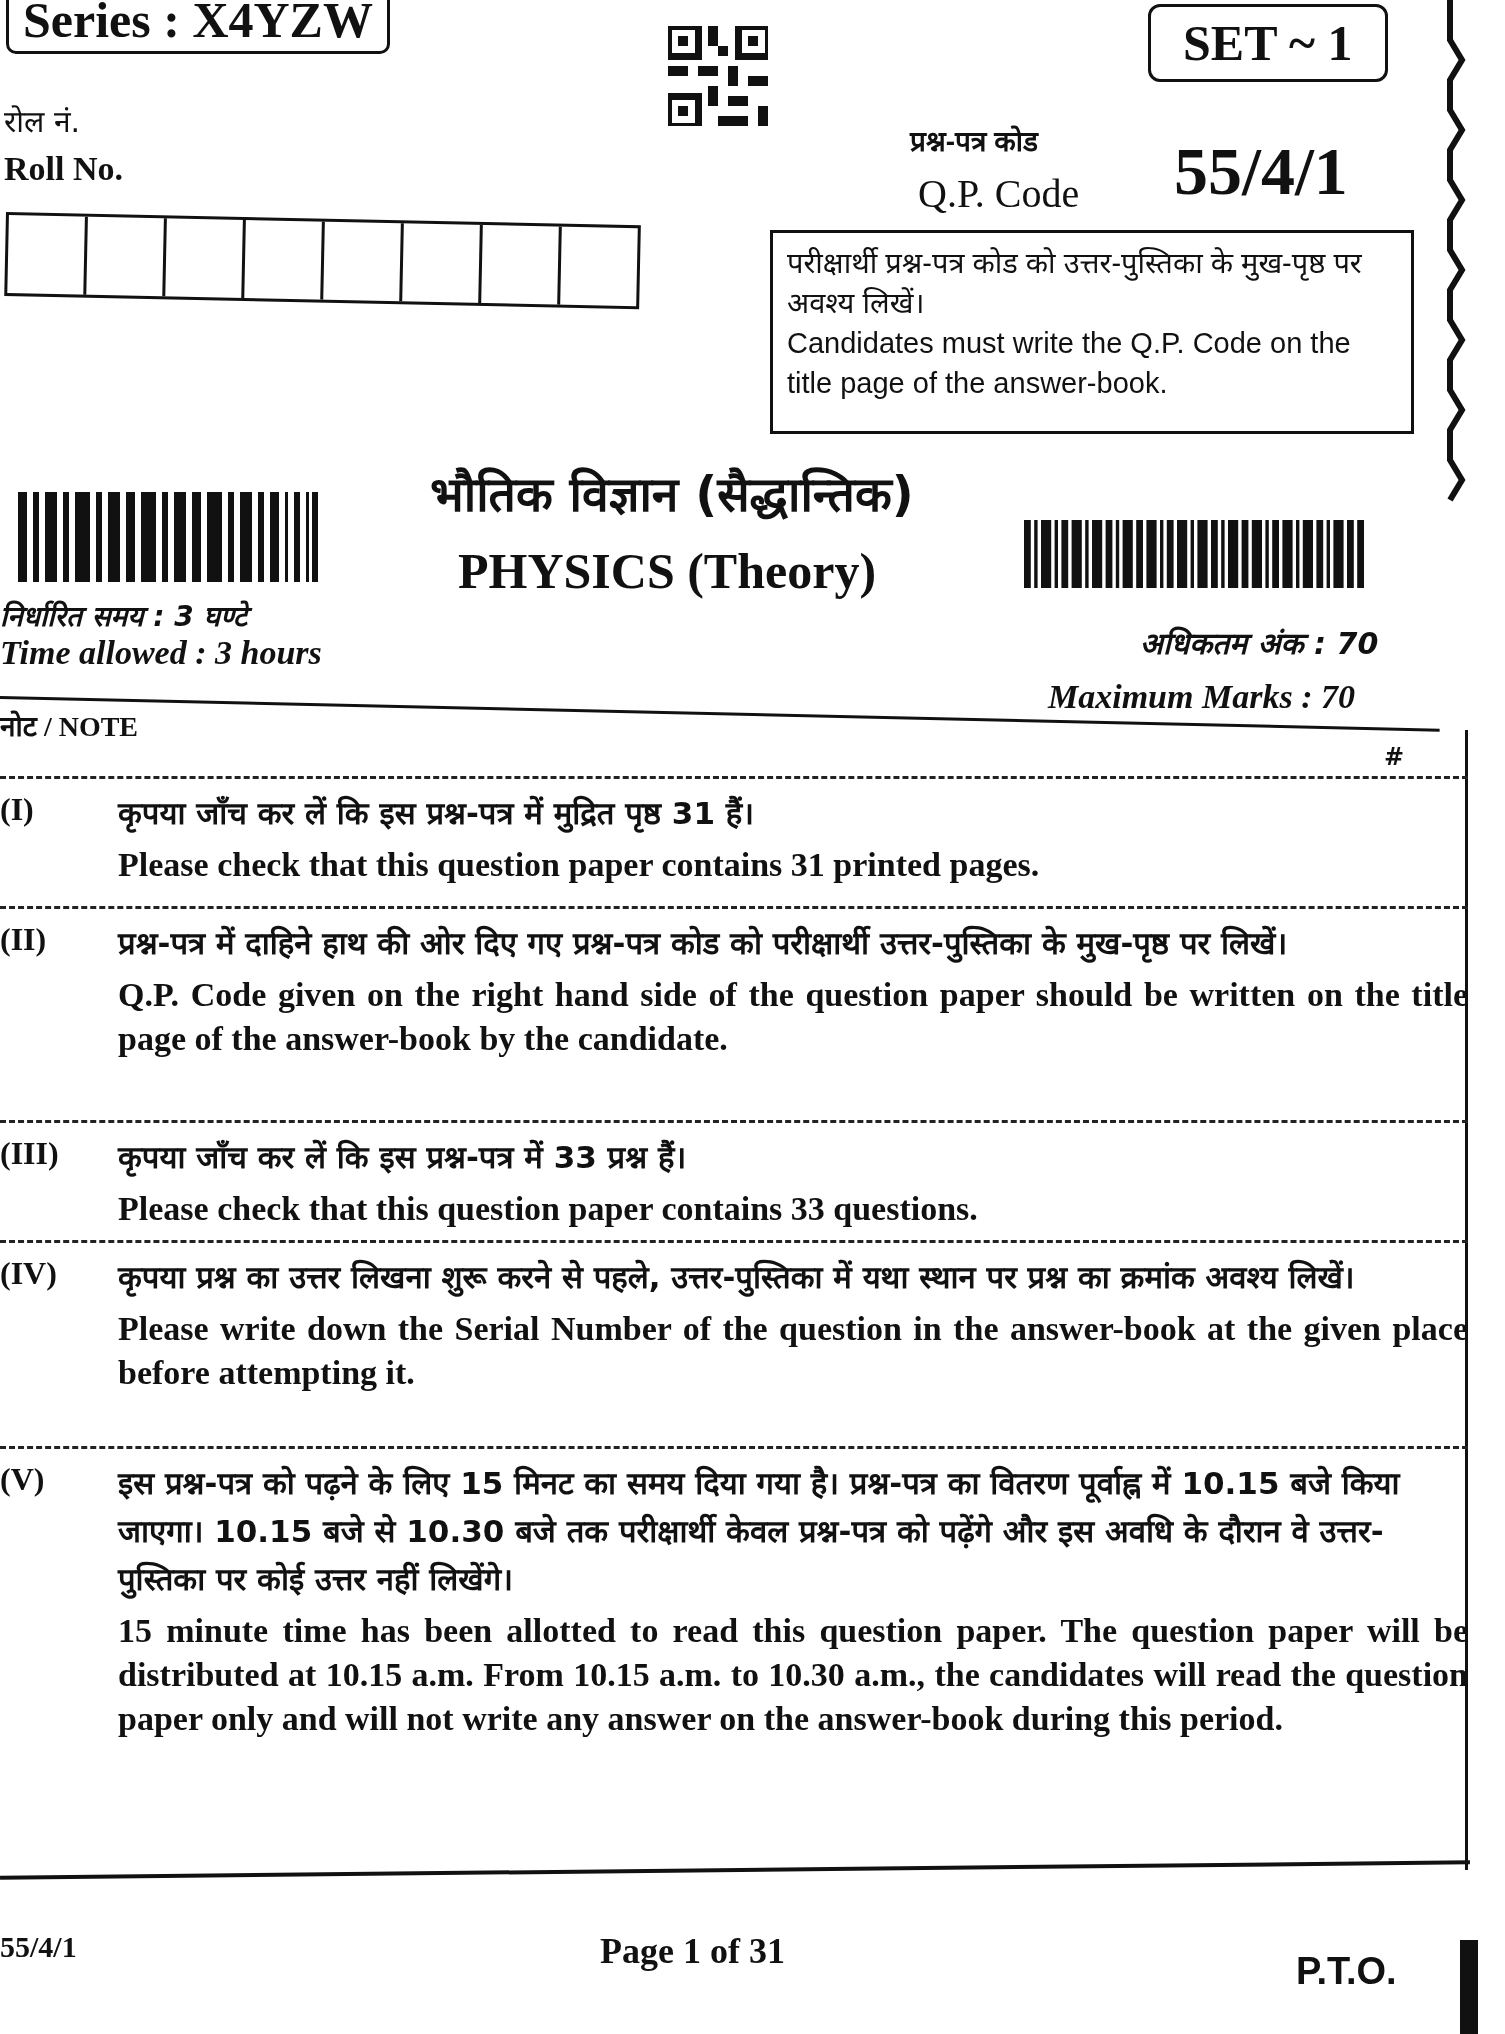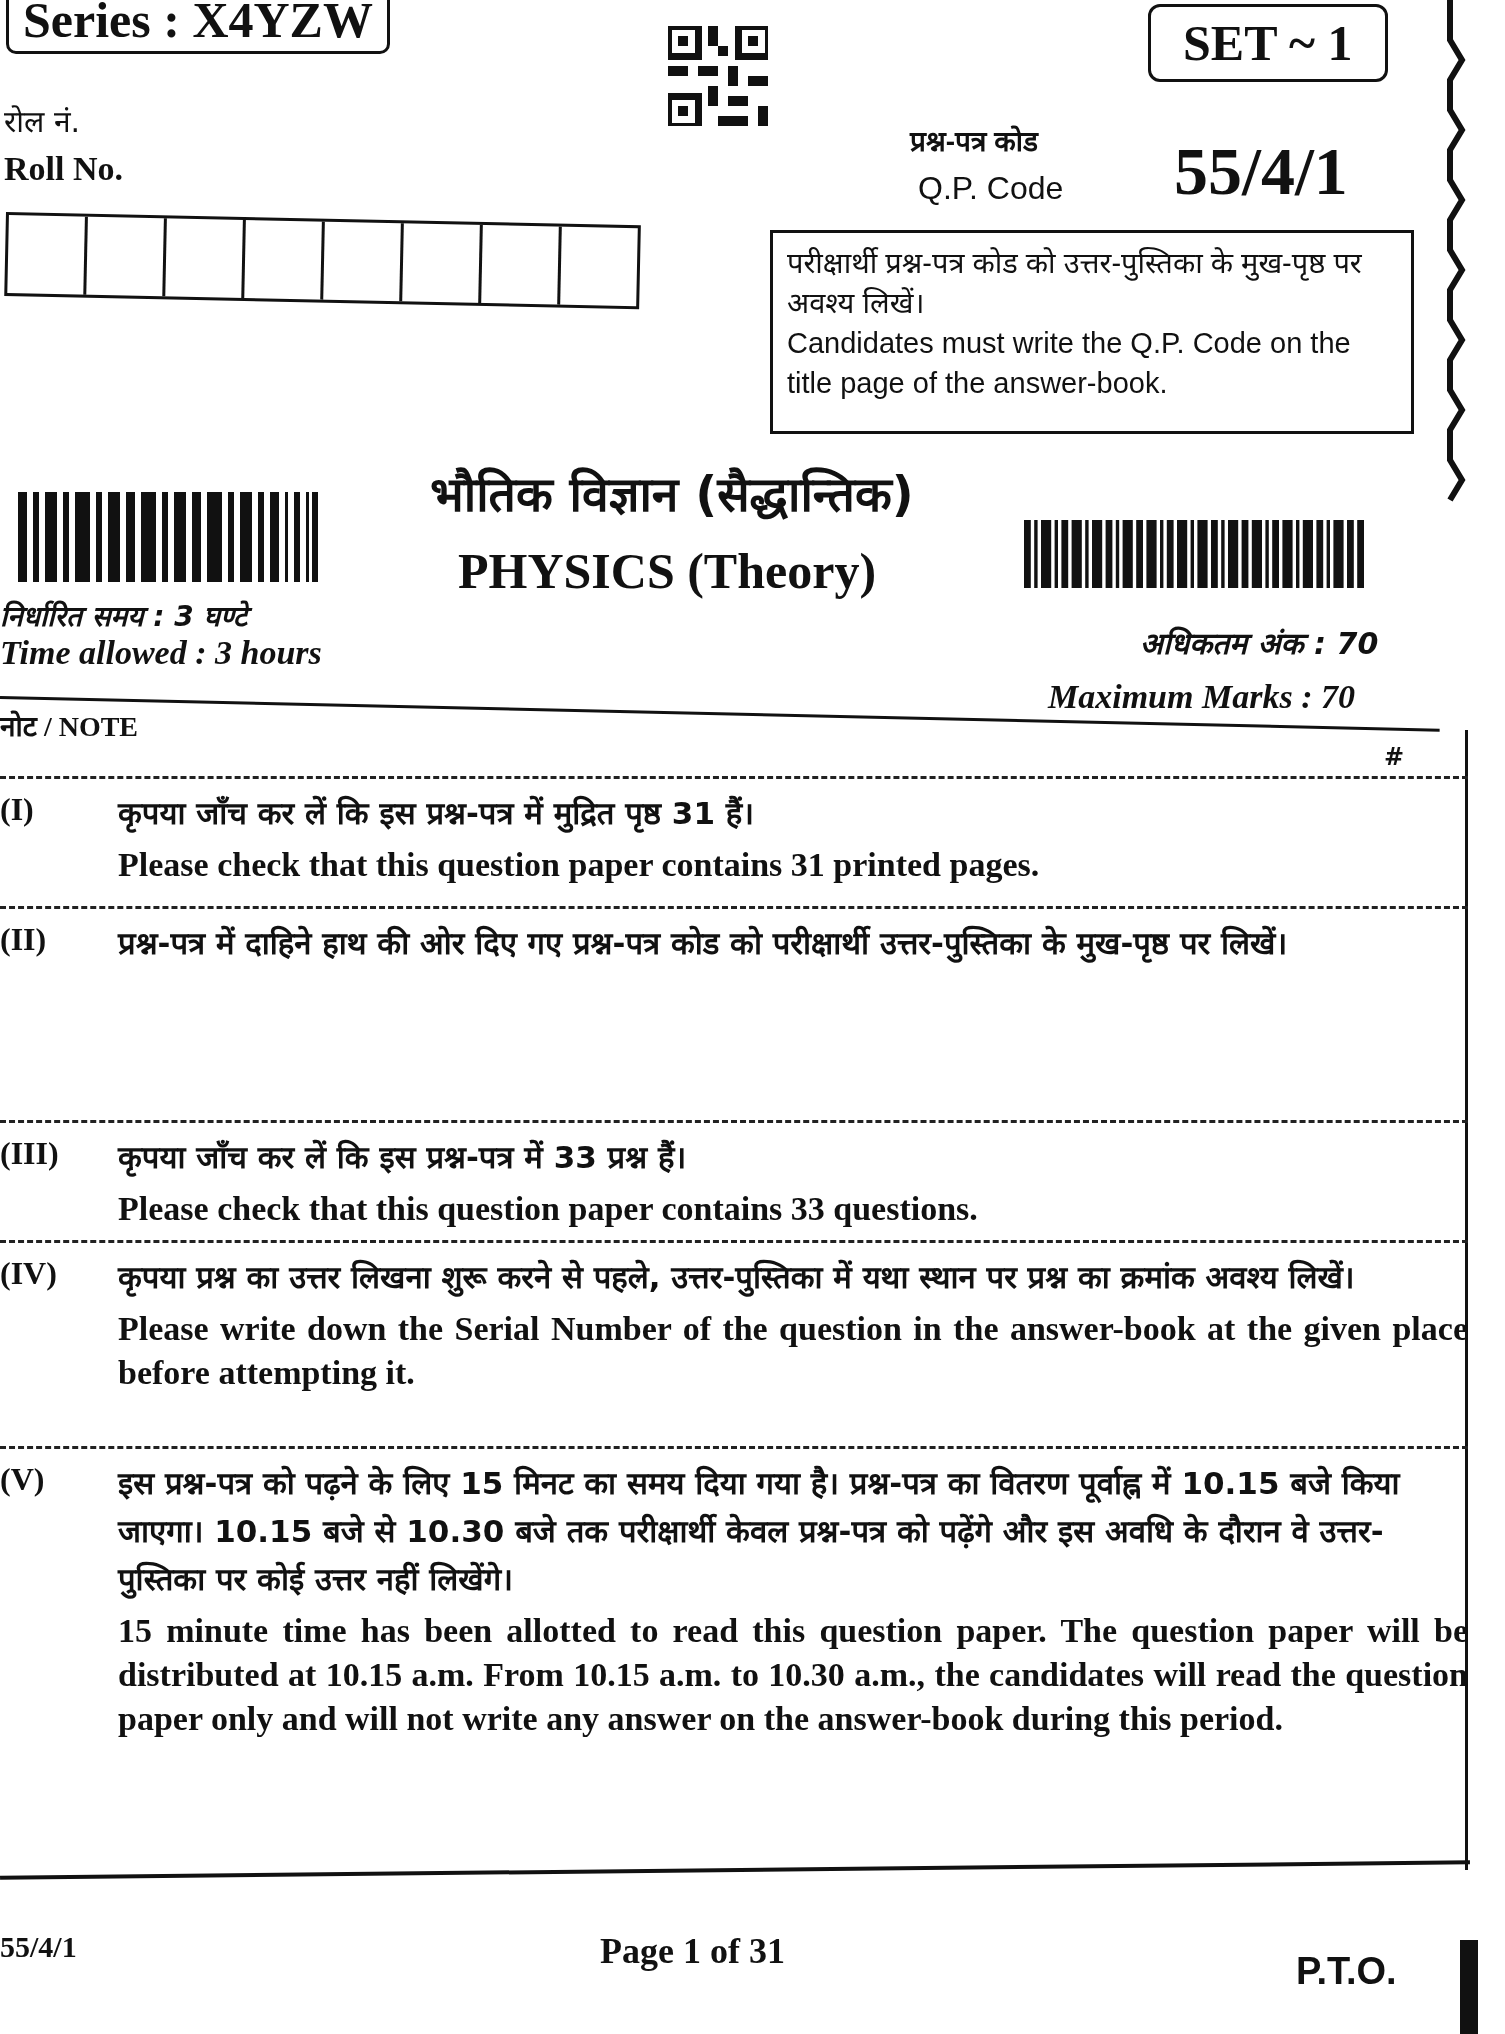--- a/index.html
+++ b/index.html
@@ -7,21 +7,21 @@
   .abs { position:absolute; }
   .series-box { left:6px; top:-14px; border:3px solid #111; border-radius:10px; padding:0 14px; height:62px; line-height:62px; font-size:50px; font-weight:bold; font-family:"Liberation Serif", serif; }
   .set-box { left:1148px; top:4px; border:3px solid #111; border-radius:12px; padding:0 32px; height:72px; line-height:72px; font-size:50px; font-weight:bold; font-family:"Liberation Serif", serif; }
   .qr { left:668px; top:26px; width:100px; height:100px; }
   .roll-hi { left:4px; top:100px; font-size:30px; font-family:"DejaVu Sans", sans-serif; }
   .roll-en { left:4px; top:150px; font-size:34px; font-weight:bold; font-family:"Liberation Serif", serif; }
   .roll-boxes { left:6px; top:212px; display:flex; border:3px solid #111; transform:rotate(1.2deg); transform-origin:left top; }
   .roll-box { width:76px; height:78px; border-right:3px solid #111; }
   .roll-box:last-child { border-right:none; }
   .qp-label-hi { left:910px; top:121px; font-size:28px; font-weight:bold; font-family:Liberation Sans, sans-serif; }
-  .qp-label-en { left:918px; top:170px; font-size:32px; font-family:Liberation Sans, sans-serif; }
+  .qp-label-en { left:918px; top:170px; font-size:40px; font-family:Liberation Serif, serif; }
   .qp-code { left:1174px; top:132px; font-size:68px; font-weight:bold; font-family:"Liberation Serif", serif; }
   .instr-box { left:770px; top:230px; width:644px; height:204px; border:3px solid #111; padding:10px 14px; box-sizing:border-box; font-family:"Liberation Sans", sans-serif; font-size:29px; line-height:40px; }
   .side-marks { left:1440px; top:0; width:30px; height:520px; }
   .barcode { height:90px; }
   .bc-left { left:18px; top:492px; width:300px; }
   .bc-right { left:1024px; top:520px; width:340px; height:68px; }
   .title-hi { left:430px; top:460px; font-size:48px; font-weight:bold; font-family:"DejaVu Sans", sans-serif; }
   .title-en { left:458px; top:542px; font-size:50px; font-weight:bold; font-family:"Liberation Serif", serif; }
   .time-hi { left:0; top:596px; font-size:28px; font-style:italic; font-weight:bold; font-family:"DejaVu Sans", sans-serif; }
   .time-en { left:0; top:634px; font-size:34px; font-style:italic; font-weight:bold; font-family:"Liberation Serif", serif; }
@@ -173,20 +173,21 @@
 
 <div class="note-item" style="top:776px; height:130px;">
   <div class="num">(I)</div>
   <div class="txt-hi">कृपया जाँच कर लें कि इस प्रश्न-पत्र में मुद्रित पृष्ठ 31 हैं।</div>
   <div class="txt-en">Please check that this question paper contains 31 printed pages.</div>
 </div>
 
 <div class="note-item" style="top:906px; height:214px;">
   <div class="num">(II)</div>
   <div class="txt-hi">प्रश्न-पत्र में दाहिने हाथ की ओर दिए गए प्रश्न-पत्र कोड को परीक्षार्थी उत्तर-पुस्तिका के मुख-पृष्ठ पर लिखें।</div>
+  <div class="txt-en">Q.P. Code given on the right hand side of the question paper should be written on the title page of the answer-book by the candidate.</div>
 </div>
 
 <div class="note-item" style="top:1120px; height:120px;">
   <div class="num">(III)</div>
   <div class="txt-hi">कृपया जाँच कर लें कि इस प्रश्न-पत्र में 33 प्रश्न हैं।</div>
   <div class="txt-en">Please check that this question paper contains 33 questions.</div>
 </div>
 
 <div class="note-item" style="top:1240px; height:206px;">
   <div class="num">(IV)</div>

